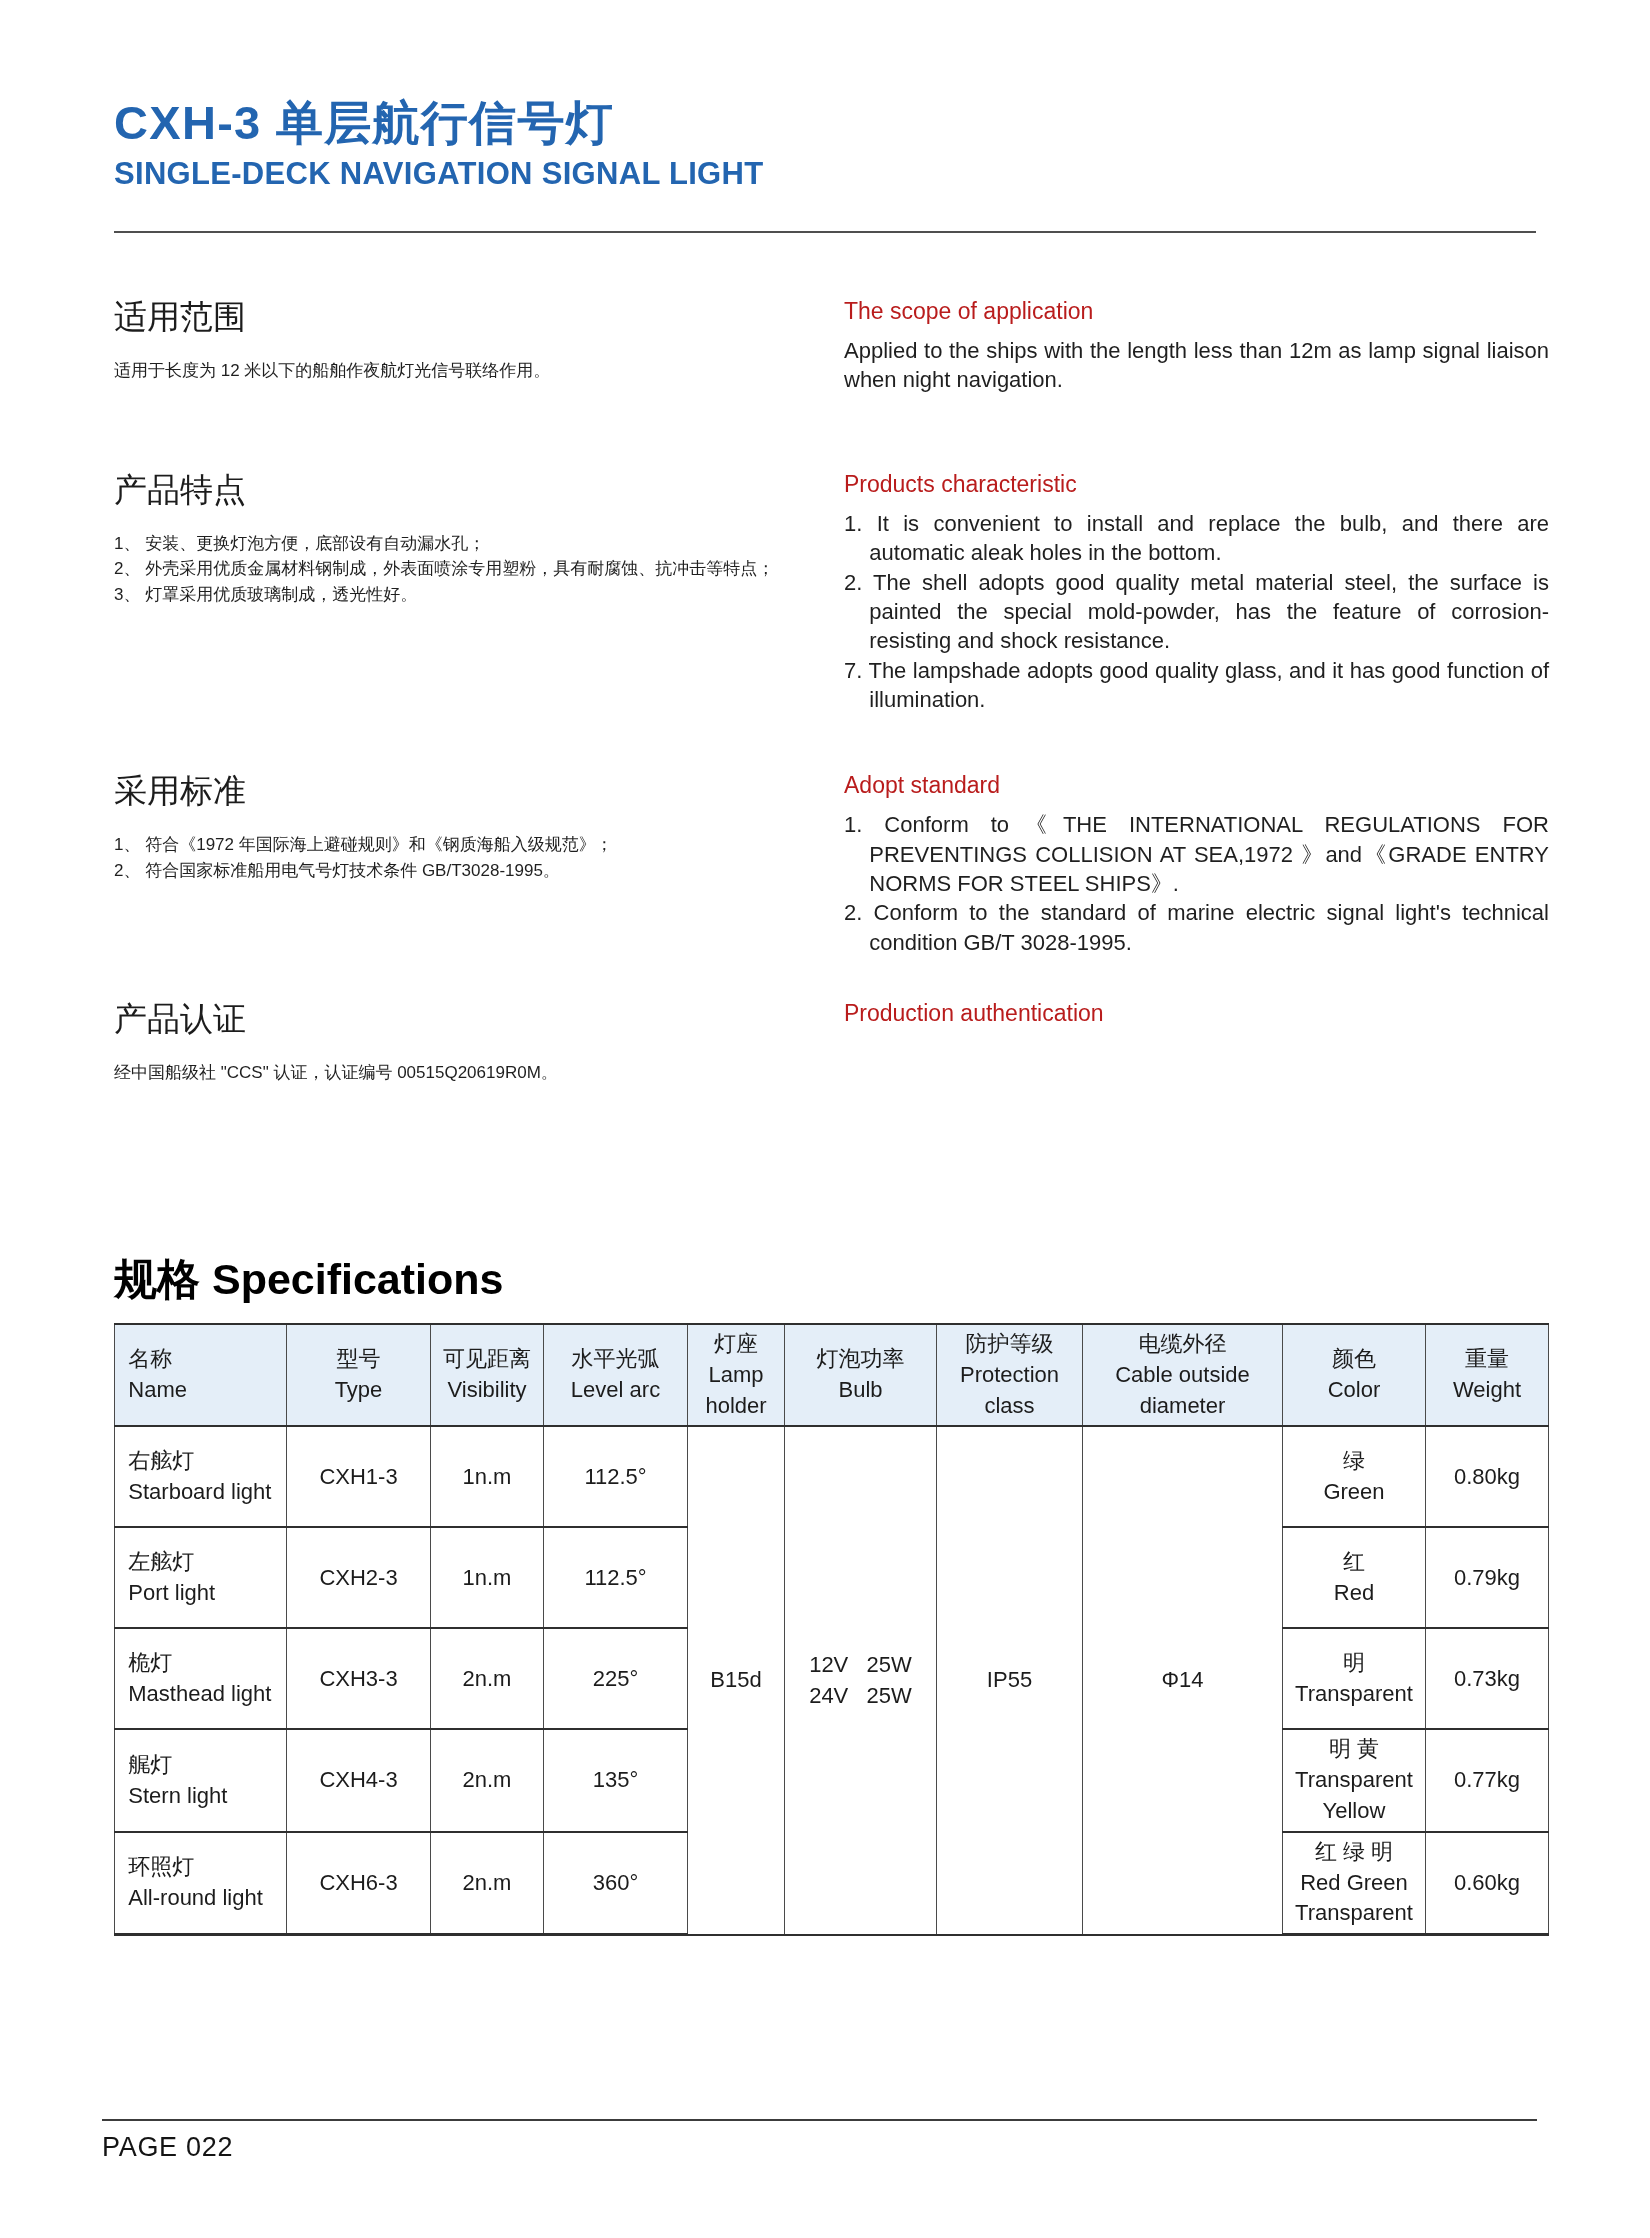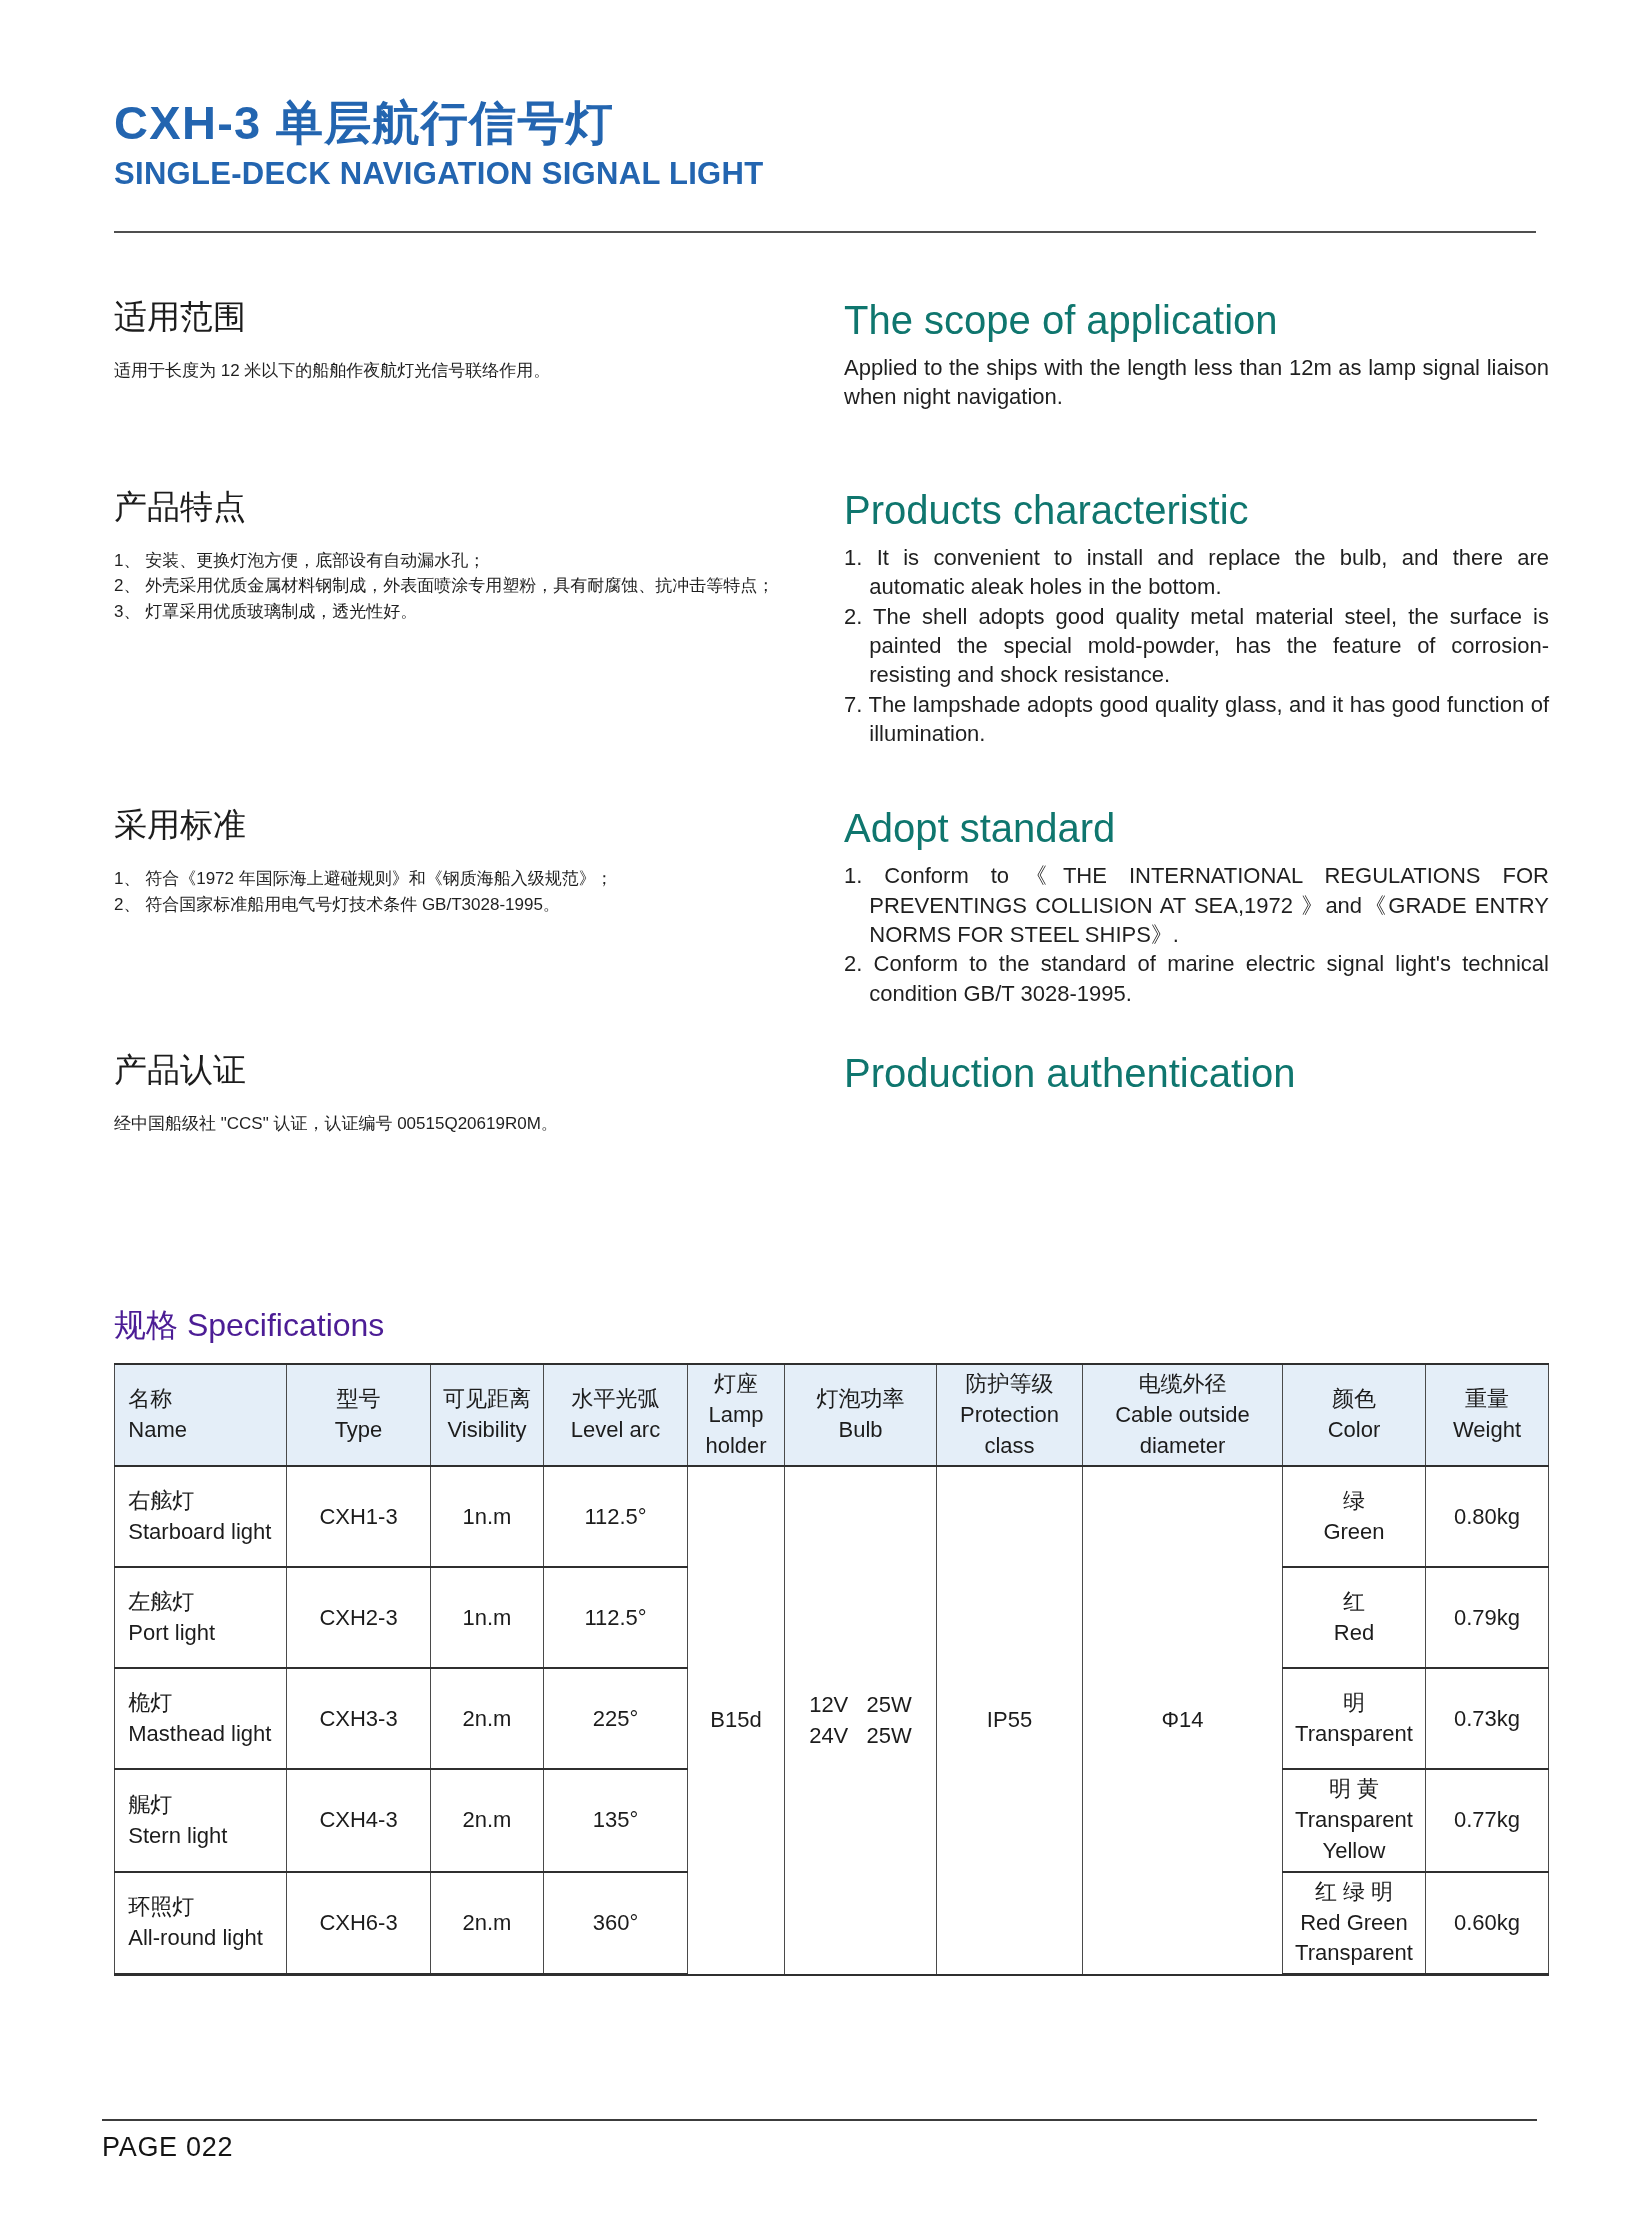--- a/index.html
+++ b/index.html
@@ -36,30 +36,30 @@
     display: grid;
     grid-template-columns: 670px 705px;
     column-gap: 60px;
     align-items: start;
   }
   .pair.mb1 { margin-bottom: 78px; }
   .pair.mb2 { margin-bottom: 60px; }
   .pair.mb3 { margin-bottom: 45px; }
 
   .h-zh { margin: 0 0 25px 0; font-size: 33px; font-weight: 400; color: #1c1c1c; line-height: 1.0; }
-  .h-en { margin: 0 0 13.3px 0; font-size: 40px; font-weight: 400; color: #0f766e; line-height: 1.0; }
+  .h-en { margin: 0 0 13.3px 0; font-size: 23px; font-weight: 400; color: #b91c1c; line-height: 1.0; }
 
   .body-zh { font-size: 17px; line-height: 1.5; text-align: justify; }
   .body-en { font-size: 22px; line-height: 1.333; text-align: justify; }
 
   .li-zh { padding-left: 1.95em; text-indent: -1.95em; }
   .li-en { padding-left: 1.15em; text-indent: -1.15em; }
 
   .specs { margin: 172px 114px 0 114px; }
-  .h-specs { margin: 0 0 22.6px 0; font-size: 32px; font-weight: 400; color: #4c1d95; line-height: 1.0; }
+  .h-specs { margin: 0 0 22.6px 0; font-size: 43px; font-weight: 700; color: #000000; line-height: 1.0; }
 
   .spec-table { border-collapse: collapse; table-layout: fixed; width: 1435px; }
   .spec-table th, .spec-table td {
     border: 1.3px solid #4a4a4a;
     border-top: 2.7px solid #2f2f2f;
     border-bottom: 2.7px solid #2f2f2f;
     vertical-align: middle;
     text-align: center;
     font-size: 22px;
     line-height: 1.4;

